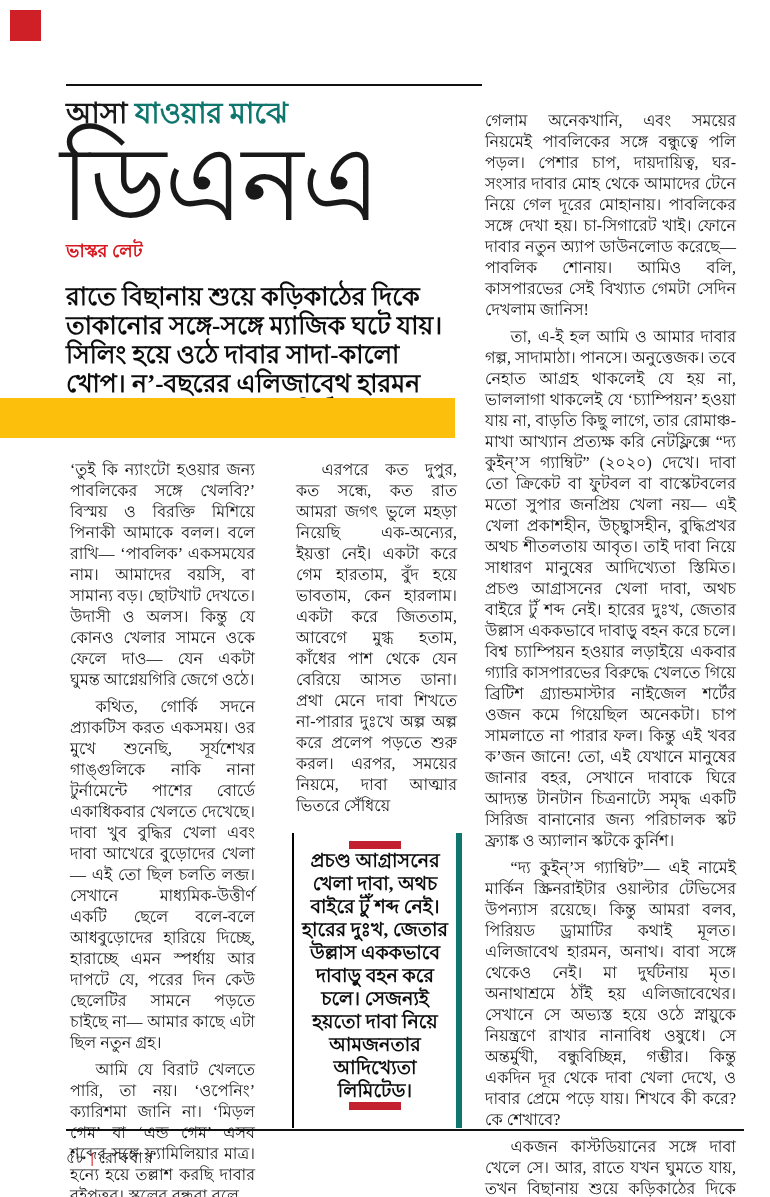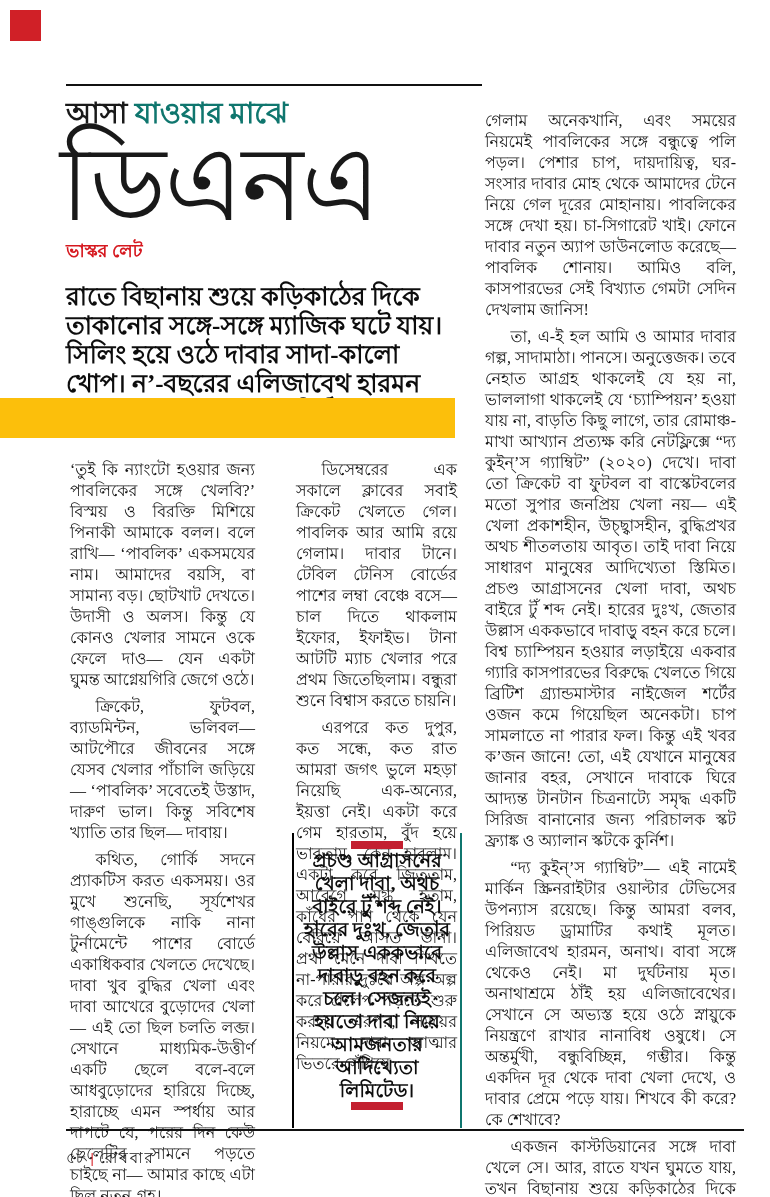--- a/index.html
+++ b/index.html
@@ -23,21 +23,21 @@
   .col{font-size:16px;line-height:21px;text-align:justify;color:#141414;}
   .col p{margin:6px;text-indent:1.6em;}
   .col p:first-child{text-indent:0;}
   .col.c2 p:first-child{text-indent:1.6em;}
   .col1{left:64px;top:453px;width:197px;}
   .col2{left:290px;top:453px;width:173px;}
   .col3{left:479px;top:104px;width:263px;}
   
   .pullquote{
     left:292px;top:833px;width:170px;height:295px;box-sizing:border-box;
-    border-left:2px solid #000;border-right:2px solid #0f766e;
+    border-left:2px solid #000;border-right:6px solid #0f766e;
     display:flex;flex-direction:column;align-items:center;justify-content:space-between;
     padding:8px 4px 18px 4px;
   }
   .pq-bar{width:52px;height:13px;background:#c32030;}
   .pq-text{font-size:19px;line-height:23px;font-weight:bold;text-align:center;color:#0d0d0d;}
   
   .footer-rule{left:66px;top:1129px;width:678px;height:2px;background:#111;}
   .footer{left:66px;top:1146px;font-size:15px;color:#1a1a1a;}
   .footer .sep{color:#d6181f;padding:0 5px;font-weight:bold;}
   .footer .mag{letter-spacing:2px;}
@@ -54,27 +54,25 @@
 <div class="abs article-title">ডিএনএ</div>
 
 <div class="abs author">ভাস্কর লেট</div>
 
 <div class="abs standfirst">রাতে বিছানায় শুয়ে কড়িকাঠের দিকে তাকানোর সঙ্গে-সঙ্গে ম্যাজিক ঘটে যায়। সিলিং হয়ে ওঠে দাবার সাদা-কালো খোপ। ন’-বছরের এলিজাবেথ হারমন মনশ্চক্ষে দেখতে পায়, প্রতিটি চাল!</div>
 
 <div class="abs yellow-bar"></div>
 
 <div class="abs col col1">
     <p>‘তুই কি ন্যাংটো হওয়ার জন্য পাবলিকের সঙ্গে খেলবি?’ বিস্ময় ও বিরক্তি মিশিয়ে পিনাকী আমাকে বলল। বলে রাখি— ‘পাবলিক’ একসমযের নাম। আমাদের বয়সি, বা সামান্য বড়। ছোটখাট দেখতে। উদাসী ও অলস। কিন্তু যে কোনও খেলার সামনে ওকে ফেলে দাও— যেন একটা ঘুমন্ত আগ্নেয়গিরি জেগে ওঠে।</p>
-    <p>ক্রিকেট, ফুটবল, ব্যাডমিন্টন, ভলিবল— আটপৌরে জীবনের সঙ্গে যেসব খেলার পাঁচালি জড়িয়ে— ‘পাবলিক’ সবেতেই উস্তাদ, দারুণ ভাল। কিন্তু সবিশেষ খ্যাতি তার ছিল— দাবায়।</p>
     <p>কথিত, গোর্কি সদনে প্র্যাকটিস করত একসময়। ওর মুখে শুনেছি, সূর্যশেখর গাঙ্গুলিকে নাকি নানা টুর্নামেন্টে পাশের বোর্ডে একাধিকবার খেলতে দেখেছে। দাবা খুব বুদ্ধির খেলা এবং দাবা আখেরে বুড়োদের খেলা— এই তো ছিল চলতি লব্জ। সেখানে মাধ্যমিক-উত্তীর্ণ একটি ছেলে বলে-বলে আধবুড়োদের হারিয়ে দিচ্ছে, হারাচ্ছে এমন স্পর্ধায় আর দাপটে যে, পরের দিন কেউ ছেলেটির সামনে পড়তে চাইছে না— আমার কাছে এটা ছিল নতুন গ্রহ।</p>
     <p>আমি যে বিরাট খেলতে পারি, তা নয়। ‘ওপেনিং’ ক্যারিশমা জানি না। ‘মিড়ল গেম’ বা ‘এন্ড গেম’ এসব শব্দের সঙ্গে ফ্যামিলিয়ার মাত্র। হন্যে হয়ে তল্লাশ করছি দাবার বইপত্তর। স্কুলের বন্ধুরা বলে— ভাল খেলি। এটুকুই আমার ভরসা, পুঁজি, বিশ্বাসবাড়ি। আর, সেটুকু সম্বল করেই খুঁজতে লাগলাম পাবলিককে। কবে, হবে, একহাত, ওর সঙ্গে? আমার সেই অনুসন্ধানের কথা শুনেই পিনাকীর প্রতিক্রিয়া ছিল— ন্যাংটো হতে পাবলিকের সঙ্গে খেলবি?</p>
   </div>
 
 <div class="abs col col2 c2">
-    <p>ডিসেম্বরের এক সকালে ক্লাবের সবাই ক্রিকেট খেলতে গেল। পাবলিক আর আমি রয়ে গেলাম। দাবার টানে। টেবিল টেনিস বোর্ডের পাশের লম্বা বেঞ্চে বসে— চাল দিতে থাকলাম ইফোর, ইফাইভ। টানা আটটি ম্যাচ খেলার পরে প্রথম জিতেছিলাম। বন্ধুরা শুনে বিশ্বাস করতে চায়নি।</p>
     <p>এরপরে কত দুপুর, কত সন্ধে, কত রাত আমরা জগৎ ভুলে মহড়া নিয়েছি এক-অন্যের, ইয়ত্তা নেই। একটা করে গেম হারতাম, বুঁদ হয়ে ভাবতাম, কেন হারলাম। একটা করে জিততাম, আবেগে মুগ্ধ হতাম, কাঁধের পাশ থেকে যেন বেরিয়ে আসত ডানা। প্রথা মেনে দাবা শিখতে না-পারার দুঃখে অল্প অল্প করে প্রলেপ পড়তে শুরু করল। এরপর, সময়ের নিয়মে, দাবা আত্মার ভিতরে সেঁধিয়ে</p>
   </div>
 
 <div class="abs col col3">
     <p>গেলাম অনেকখানি, এবং সময়ের নিয়মেই পাবলিকের সঙ্গে বন্ধুত্বে পলি পড়ল। পেশার চাপ, দায়দায়িত্ব, ঘর-সংসার দাবার মোহ থেকে আমাদের টেনে নিয়ে গেল দূরের মোহানায়। পাবলিকের সঙ্গে দেখা হয়। চা-সিগারেট খাই। ফোনে দাবার নতুন অ্যাপ ডাউনলোড করেছে— পাবলিক শোনায়। আমিও বলি, কাসপারভের সেই বিখ্যাত গেমটা সেদিন দেখলাম জানিস!</p>
     <p>তা, এ-ই হল আমি ও আমার দাবার গল্প, সাদামাঠা। পানসে। অনুত্তেজক। তবে নেহাত আগ্রহ থাকলেই যে হয় না, ভাললাগা থাকলেই যে ‘চ্যাম্পিয়ন’ হওয়া যায় না, বাড়তি কিছু লাগে, তার রোমাঞ্চ-মাখা আখ্যান প্রত্যক্ষ করি নেটফ্লিক্সে “দ্য কুইন্‌’স গ্যাম্বিট” (২০২০) দেখে। দাবা তো ক্রিকেট বা ফুটবল বা বাস্কেটবলের মতো সুপার জনপ্রিয় খেলা নয়— এই খেলা প্রকাশহীন, উচ্ছ্বাসহীন, বুদ্ধিপ্রখর অথচ শীতলতায় আবৃত। তাই দাবা নিয়ে সাধারণ মানুষের আদিখ্যেতা স্তিমিত। প্রচণ্ড আগ্রাসনের খেলা দাবা, অথচ বাইরে টুঁ শব্দ নেই। হারের দুঃখ, জেতার উল্লাস এককভাবে দাবাড়ু বহন করে চলে। বিশ্ব চ্যাম্পিয়ন হওয়ার লড়াইয়ে একবার গ্যারি কাসপারভের বিরুদ্ধে খেলতে গিয়ে ব্রিটিশ গ্র্যান্ডমাস্টার নাইজেল শর্টের ওজন কমে গিয়েছিল অনেকটা। চাপ সামলাতে না পারার ফল। কিন্তু এই খবর ক’জন জানে! তো, এই যেখানে মানুষের জানার বহর, সেখানে দাবাকে ঘিরে আদ্যন্ত টানটান চিত্রনাট্যে সমৃদ্ধ একটি সিরিজ বানানোর জন্য পরিচালক স্কট ফ্র্যাঙ্ক ও অ্যালান স্কটকে কুর্নিশ।</p>
     <p>“দ্য কুইন্‌’স গ্যাম্বিট”— এই নামেই মার্কিন স্ক্রিনরাইটার ওয়াল্টার টেভিসের উপন্যাস রয়েছে। কিন্তু আমরা বলব, পিরিয়ড ড্রামাটির কথাই মূলত। এলিজাবেথ হারমন, অনাথ। বাবা সঙ্গে থেকেও নেই। মা দুর্ঘটনায় মৃত। অনাথাশ্রমে ঠাঁই হয় এলিজাবেথের। সেখানে সে অভ্যস্ত হয়ে ওঠে স্নায়ুকে নিয়ন্ত্রণে রাখার নানাবিধ ওষুধে। সে অন্তর্মুখী, বন্ধুবিচ্ছিন্ন, গম্ভীর। কিন্তু একদিন দূর থেকে দাবা খেলা দেখে, ও দাবার প্রেমে পড়ে যায়। শিখবে কী করে? কে শেখাবে?</p>
     <p>একজন কাস্টডিয়ানের সঙ্গে দাবা খেলে সে। আর, রাতে যখন ঘুমতে যায়, তখন বিছানায় শুয়ে কড়িকাঠের দিকে তাকানোর সঙ্গে-সঙ্গে ম্যাজিক ঘটে যায়— প্রতিবার। সিলিং হয়ে ওঠে দাবার সাদা-কালো খোপ। ন’-বছরের এলিজাবেথ হারমন মনশ্চক্ষে দেখতে পায়, কোন চাল কীভাবে হতে পারে। তার ঘোড়া লাফায় ছন্দে। নৌকা সরে দুরন্ত। পেয়াদারা এগিয়ে যায়। মন্ত্রী অপ্রতিদ্বন্দ্বী হয়ে বিপক্ষের শিবির তছনছ করতে থাকে। মনের চোখে দিয়ে দেখার প্রতিভা তার সহজাত। কিন্তু হারমন কঠোর অনুশীলনও করে যায়। দাবাকে জীবন সঁপে। দাবার প্রাণশক্তি গ্রহণ করে। তাকে যে হতে হবে প্রথম মহিলা বিশ্ব চ্যাম্পিয়ন। ভাঙতে হবে দাবা-বিশ্বের পুরুষাধিপত্য। হারমন চরিত্রটি ঐতিহাসিক, না কি কল্পনা-ছেঁচা সে-তর্ক বৃথা। সে চ্যাম্পিয়নের ডিএনএ ধারণ করেছে— এই তো যথেষ্ট!</p>
   </div>
 

